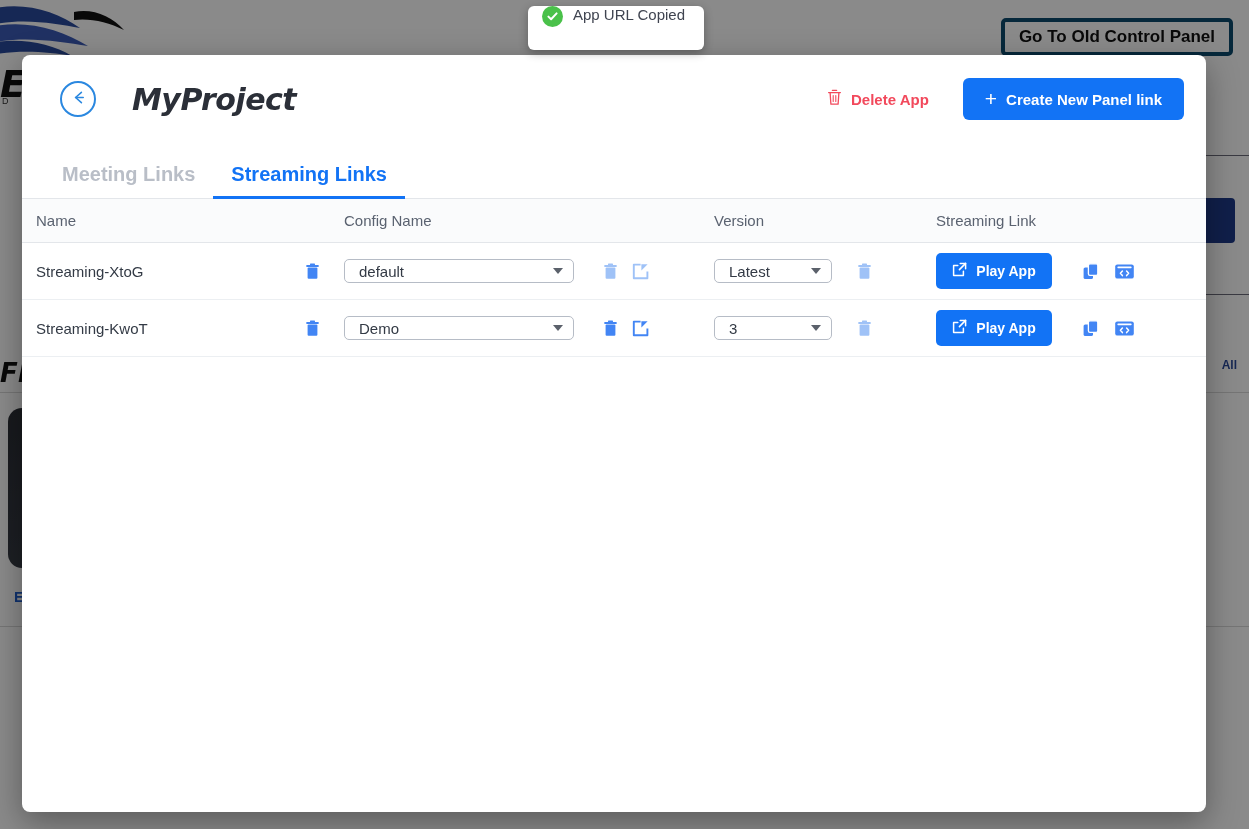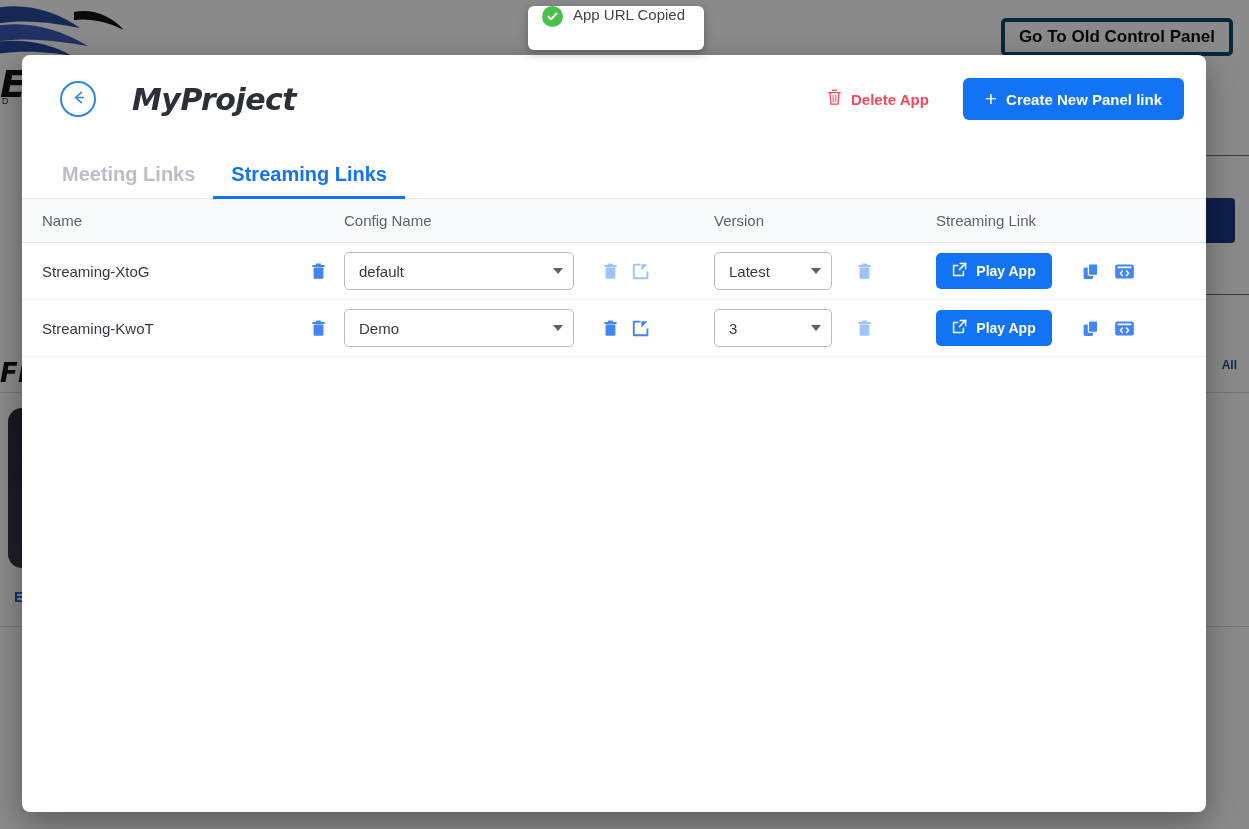--- a/index.html
+++ b/index.html
@@ -198,30 +198,30 @@
     background: #fafbfc;
     border-bottom: 1px solid #e3e6ea;
     font-size: 15px; color: #5a6270;
   }
   .trow {
     display: flex; align-items: center;
     height: 57px;
     border-bottom: 1px solid #eceff2;
     font-size: 15px; color: #333a45;
   }
-  .c-name   { width: 322px; padding-left: 20px; }
+  .c-name   { width: 322px; padding-left: 14px; }
   .c-config { width: 370px; }
   .c-ver    { width: 222px; }
   .c-link   { flex: 1 1 auto; }
 
   .cell { display: flex; align-items: center; }
   .name-text { width: 268px; }
 
   .select {
-    height: 38px;
+    height: 24px;
     border: 1px solid #b6bcc6;
     border-radius: 5px;
     background: #fff;
     display: flex; align-items: center;
     padding: 0 10px 0 14px;
     font-size: 15px; color: #333a45;
     cursor: pointer;
   }
   .select.config { width: 230px; }
   .select.version { width: 118px; }

